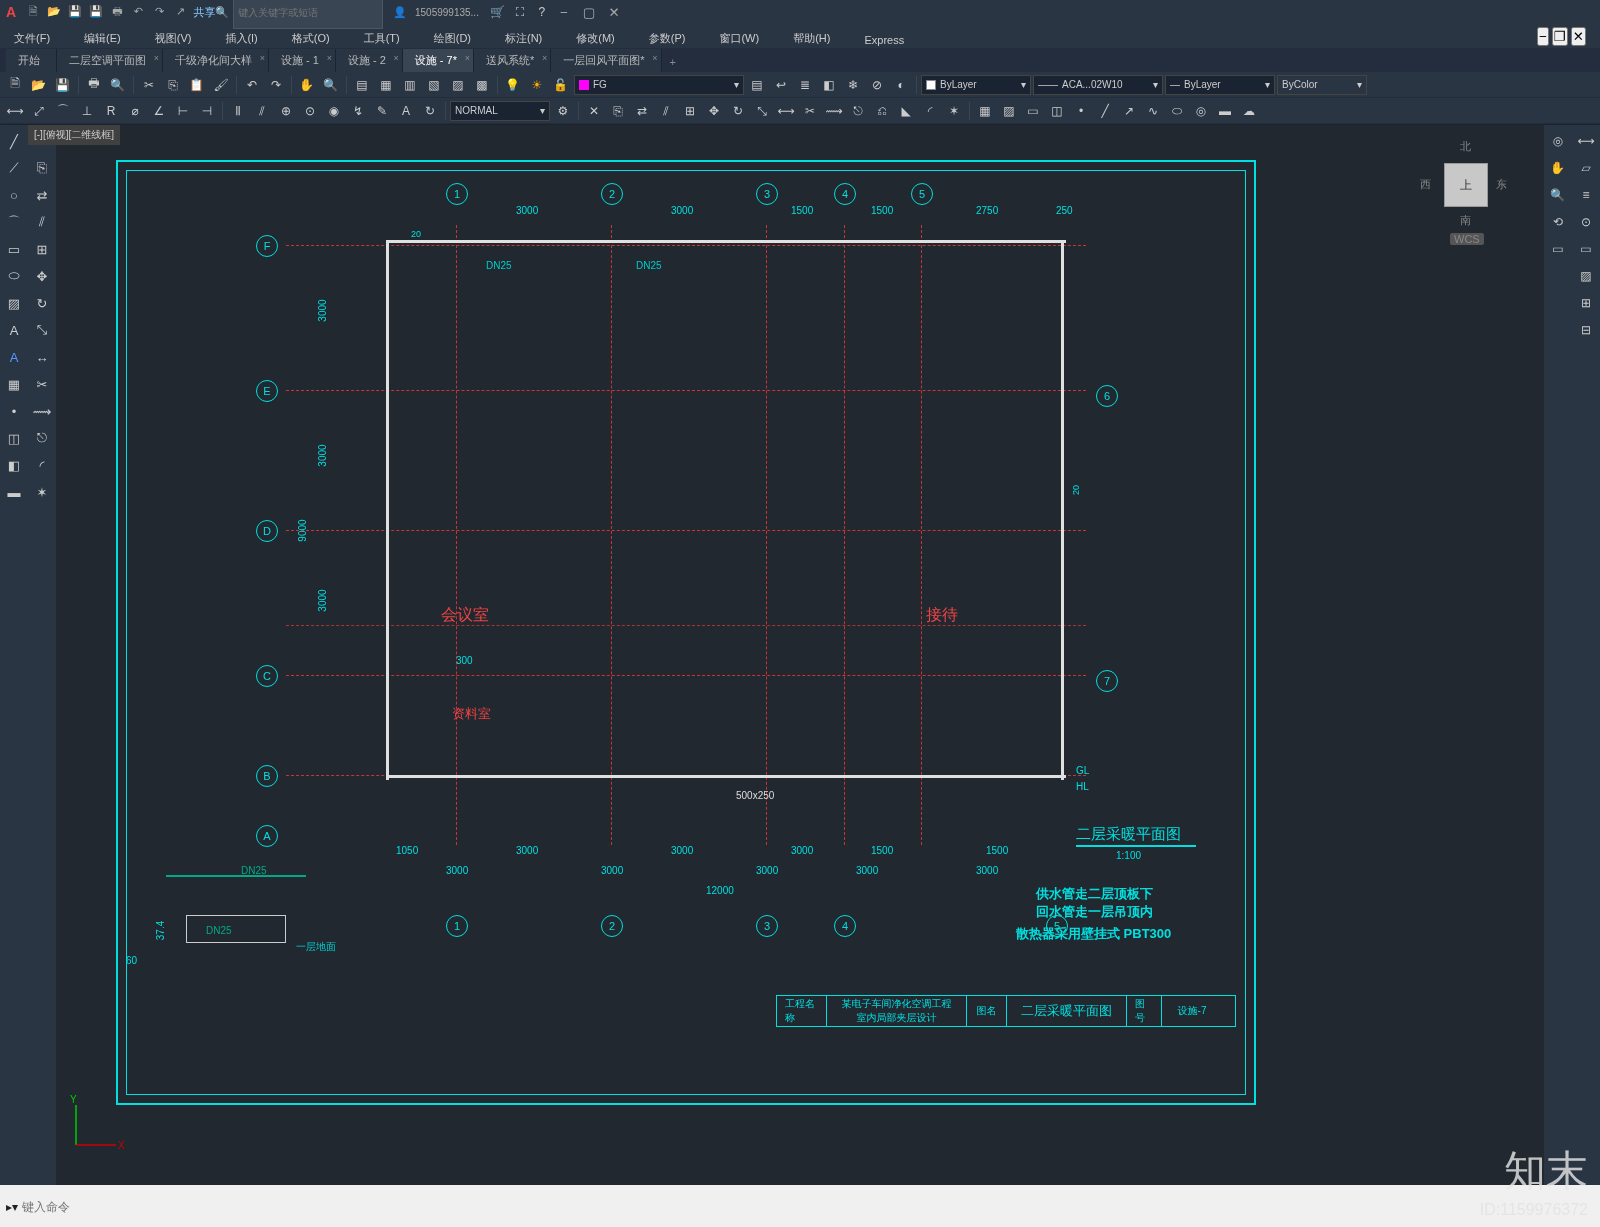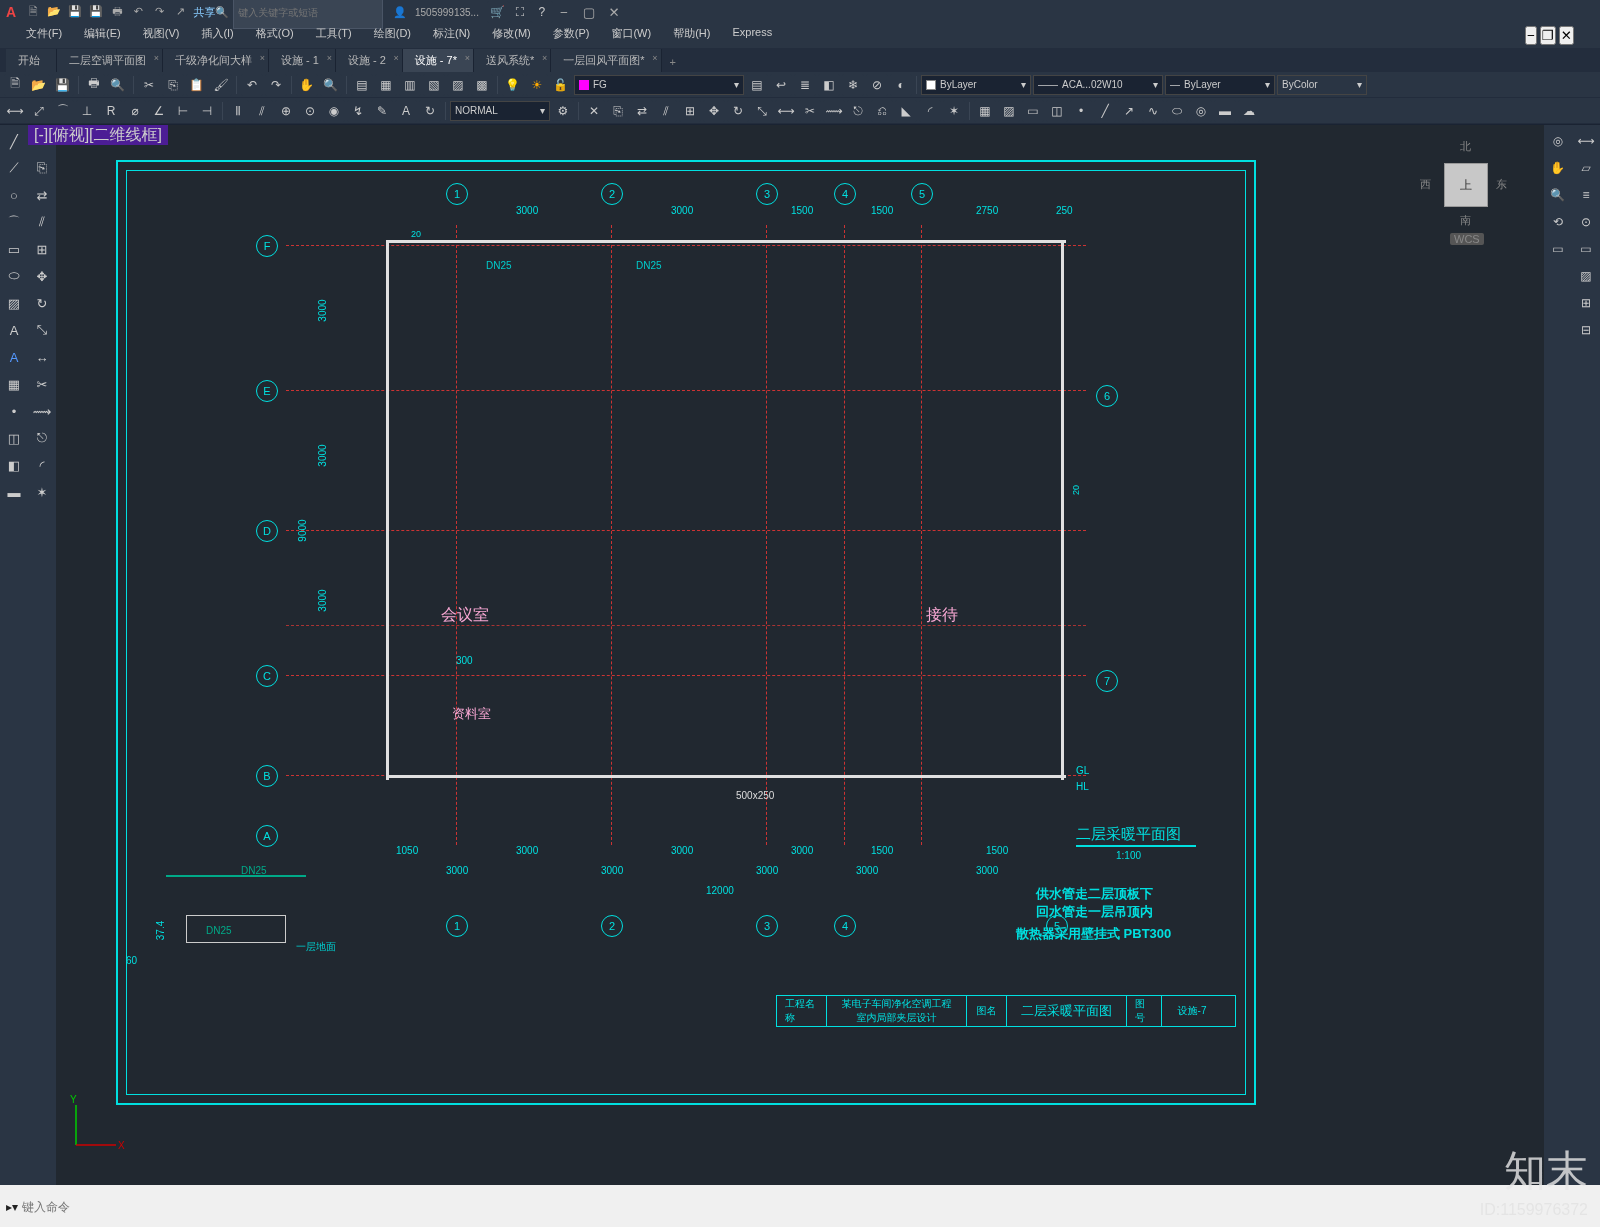--- a/index.html
+++ b/index.html
@@ -4,49 +4,49 @@
 <style>
 * { margin:0; padding:0; box-sizing:border-box; font-family:"Microsoft YaHei",Arial,sans-serif; }
 body { width:1600px; height:1227px; background:#1a2332; color:#c0c0c0; overflow:hidden; font-size:11px; position:relative; }
 .titlebar { height:24px; background:#2a3544; display:flex; align-items:center; padding:0 6px; font-size:11px; }
 .titlebar .logo { color:#e44; font-weight:bold; margin-right:8px; font-size:14px; }
 .titlebar .qat button { background:none; border:none; color:#aaa; width:18px; height:18px; cursor:pointer; font-size:11px; }
 .titlebar .title { flex:1; text-align:center; color:#ddd; font-size:11px; }
 .titlebar .search { width:150px; height:18px; background:#3a4554; border:1px solid #4a5566; color:#888; font-size:10px; padding:16px 4px; }
 .titlebar .user { color:#aaa; font-size:10px; margin:0 8px; }
 .titlebar .winbtns button { background:none; border:none; color:#aaa; width:22px; height:18px; cursor:pointer; }
-.menubar { height:24px; background:#2a3544; display:flex; align-items:flex-start; padding:0 18px; gap:6px; font-size:11px; }
+.menubar { height:24px; background:#2a3544; display:flex; align-items:flex-end; padding:0 6px; gap:18px; font-size:11px; }
 .menubar span { padding:2px 8px; cursor:pointer; color:#ccc; }
 .tabbar { height:24px; background:#232d3d; display:flex; align-items:flex-end; padding-left:6px; font-size:11px; }
 .tabbar .tab { padding:4px 16px 4px 12px; background:#2a3544; border-right:1px solid #1a2332; color:#bbb; cursor:pointer; position:relative; }
 .tabbar .tab.selected { background:#3a4554; color:#fff; }
 .tabbar .tab .x { position:absolute; right:3px; top:4px; font-size:9px; color:#888; }
 .tabbar .plus { padding:4px 8px; color:#888; cursor:pointer; }
 .ribbon { background:#2a3544; border-bottom:1px solid #1a2332; }
 .rib-row { height:26px; display:flex; align-items:center; padding:0 4px; gap:2px; border-bottom:1px solid #222c3c; }
 .rib-btn { width:22px; height:22px; background:#2a3544; border:none; cursor:pointer; display:flex; align-items:center; justify-content:center; color:#ccc; font-size:12px; border-radius:2px; }
 .rib-sep { width:1px; height:18px; background:#3a4554; margin:0 2px; }
 .layer-combo { height:20px; background:#1a2332; border:1px solid #444; color:#ccc; padding:0 4px; font-size:10px; display:flex; align-items:center; gap:4px; }
 .layer-sw { width:10px; height:10px; }
-.vp-label { height:20px; background:#4c1d95; padding:0 6px; font-size:16px; color:#ccc; display:flex; align-items:center; }
+.vp-label { height:20px; background:#404040; padding:0 6px; font-size:10px; color:#ccc; display:flex; align-items:center; }
 .workarea { display:flex; height:1060px; background:#212830; }
 .toolcol { width:28px; background:#2a3544; display:flex; flex-direction:column; gap:3px; padding-top:4px; align-items:center; }
 .toolcol button { width:24px; height:24px; background:none; border:none; color:#ccc; cursor:pointer; font-size:13px; }
 .canvas { flex:1; background:#212830; position:relative; overflow:hidden; }
 .rightcol { width:28px; background:#2a3544; display:flex; flex-direction:column; gap:3px; padding-top:4px; align-items:center; }
 .rightcol button { width:24px; height:24px; background:none; border:none; color:#ccc; cursor:pointer; font-size:12px; }
 
 .frame-outer { position:absolute; left:60px; top:35px; width:1140px; height:945px; border:2px solid #00e0e0; }
 .frame-inner { position:absolute; left:70px; top:45px; width:1120px; height:925px; border:1px solid #00e0e0; }
 .grid-bubble { position:absolute; width:22px; height:22px; border:1px solid #00e0e0; border-radius:50%; color:#00e0e0; font-size:11px; display:flex; align-items:center; justify-content:center; background:#212830; }
 .gridline-v { position:absolute; width:0; border-left:1px dashed #c33; }
 .gridline-h { position:absolute; height:0; border-top:1px dashed #c33; }
 .wall { position:absolute; background:#e0e0e0; }
 .dim-text { position:absolute; color:#00e0e0; font-size:10px; }
-.room-label { position:absolute; color:#f9a8d4; font-size:16px; }
+.room-label { position:absolute; color:#ef4444; font-size:16px; }
 .dwg-title { position:absolute; color:#00e0e0; font-size:15px; }
 .titleblock { position:absolute; border:1px solid #00e0e0; color:#00e0e0; font-size:10px; display:flex; }
 .titleblock > div { border-right:1px solid #00e0e0; padding:4px 8px; display:flex; align-items:center; justify-content:center; }
 .note { position:absolute; color:#00e0e0; font-size:13px;font-weight:bold; }
 .viewcube { position:absolute; right:28px; top:10px; width:100px; height:100px; }
 .viewcube .cube { position:absolute; left:28px; top:28px; width:44px; height:44px; background:#c8c8c8; border:1px solid #999; display:flex; align-items:center; justify-content:center; color:#333; font-size:12px; }
 .viewcube .dir { position:absolute; color:#888; font-size:11px; }
 .ucs { position:absolute; left:10px; bottom:30px; }
 .cmdwin { height:44px; background:#f0f0f0; color:#222; font-size:12px; padding:2px 6px; display:flex; flex-direction:column; justify-content:center; }
 .cmdwin .line2 { display:flex; align-items:center; gap:4px; }

